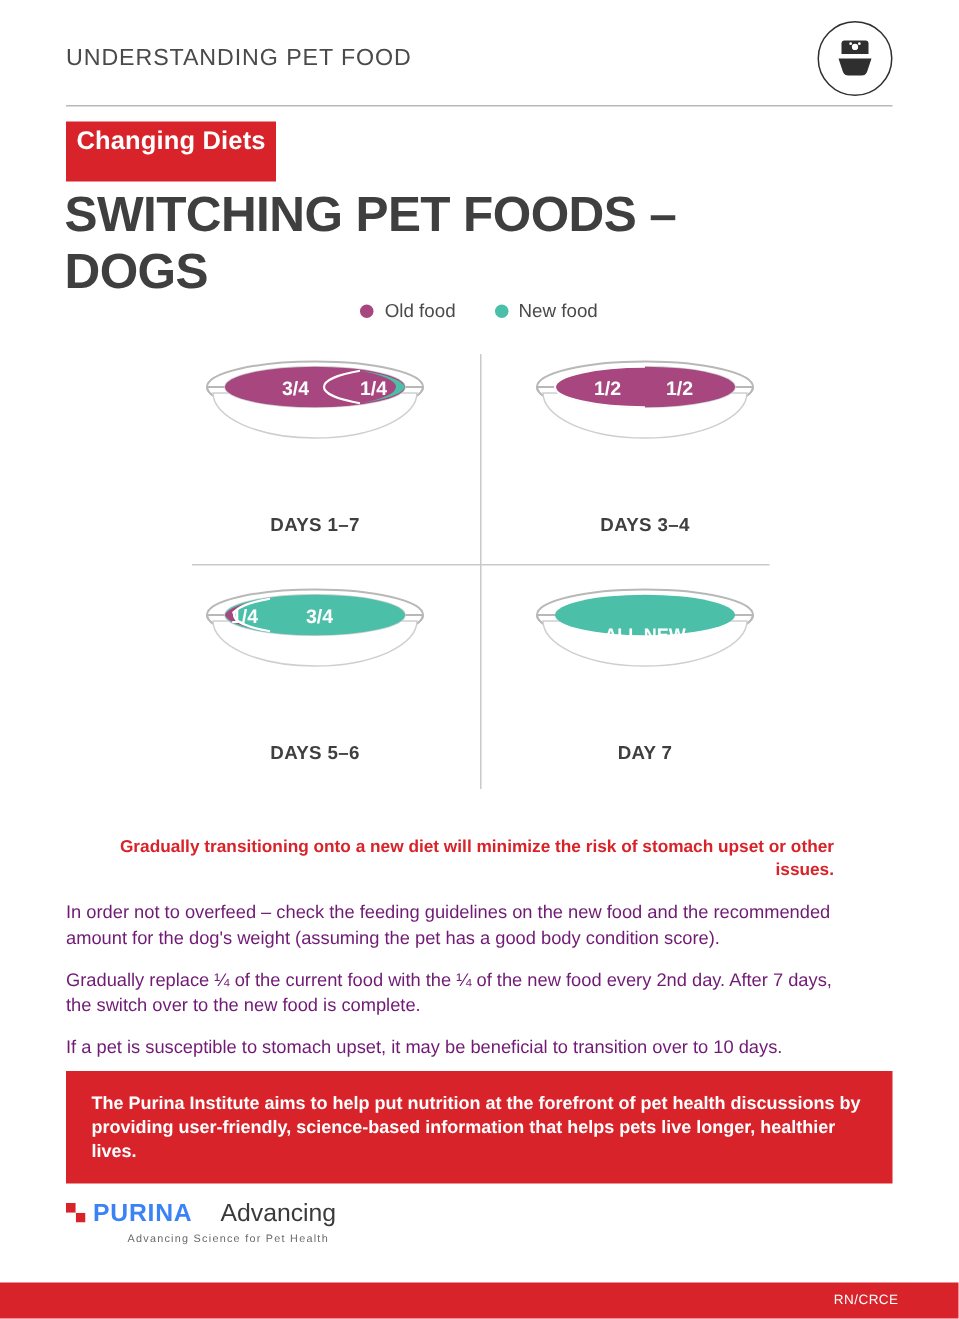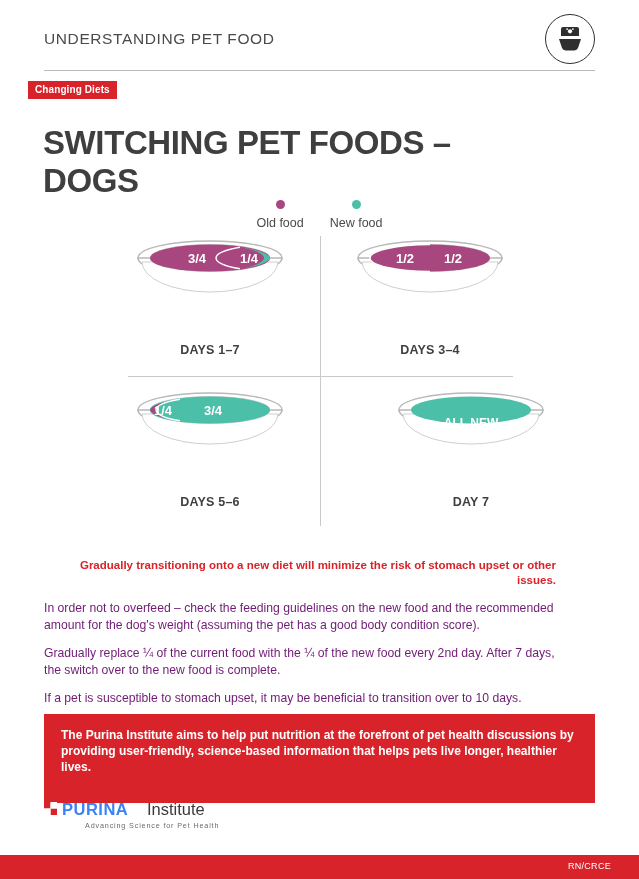--- a/index.html
+++ b/index.html
@@ -62,27 +62,27 @@
     left: 44px;
     top: 70px;
     width: 551px;
     height: 1px;
     background: #b9b9b9;
   }
 
   
   .tag {
     position: absolute;
-    left: 28px;
+    left: 44px;
     top: 81px;
     background: #d8232a;
     color: #ffffff;
-    font-size: 10px;
+    font-size: 17px;
     font-weight: 700;
-    padding: 3px 7px 4px 7px;
+    padding: 3px 7px 17px 7px;
     letter-spacing: 0.1px;
   }
 
   
   .main-title {
     position: absolute;
     left: 43px;
     top: 124px;
     font-size: 33px;
     font-weight: 700;
@@ -100,21 +100,20 @@
     justify-content: center;
     gap: 26px;
     align-items: center;
   }
   .legend-item {
     display: flex;
     align-items: center;
     gap: 7px;
     font-size: 12.5px;
     color: #4a4a4a;
-    flex-direction: column;
   }
   .legend-dot {
     width: 9px;
     height: 9px;
     border-radius: 50%;
     display: inline-block;
   }
 
   
   .grid {
@@ -141,21 +140,21 @@
     background: #c9c9c9;
   }
   .cell {
     position: absolute;
     width: 220px;
     text-align: center;
   }
   .cell-0 { left: 0;   top: 0; }
   .cell-1 { left: 220px; top: 0; }
   .cell-2 { left: 0;   top: 152px; }
-  .cell-3 { left: 220px; top: 152px; padding-left: 41px; }
+  .cell-3 { left: 220px; top: 152px; }
 
   .bowl-wrap {
     position: relative;
     width: 164px;
     height: 104px;
     margin: 0 auto;
   }
   .cell-label {
     margin-top: 7px;
     font-size: 12.5px;
@@ -213,21 +212,21 @@
     position: absolute;
     left: 44px;
     top: 714px;
     width: 551px;
     box-sizing: border-box;
     background: #d8232a;
     color: #ffffff;
     font-size: 12px;
     font-weight: 600;
     line-height: 16px;
-    padding: 13px 16px 28px 17px;
+    padding: 13px 16px 14px 17px;
   }
 
   
   .brand {
     position: absolute;
     left: 44px;
     top: 800px;
     width: 260px;
     height: 40px;
   }
@@ -268,21 +267,21 @@
   .bottom-bar {
     position: absolute;
     left: 0;
     bottom: 0;
     width: 639px;
     height: 24px;
     background: #d8232a;
   }
   .bottom-code {
     position: absolute;
-    right: 28px;
+    right: 40px;
     top: 6px;
     font-size: 9px;
     color: #ffffff;
     letter-spacing: 0.3px;
   }
 </style>
 </head>
 <body>
 
 <div class="page">
@@ -396,21 +395,21 @@
   <div class="callout">The Purina Institute aims to help put nutrition at the forefront of pet health discussions by providing user-friendly, science-based information that helps pets live longer, healthier lives.</div>
 
   <div class="brand">
     <svg class="brand-mark" viewBox="0 0 13 13">
       <rect x="0" y="0" width="6.5" height="6.5" fill="#d8232a"></rect>
       <rect x="6.5" y="6.5" width="6.5" height="6.5" fill="#d8232a"></rect>
       <rect x="6.5" y="0" width="6.5" height="6.5" fill="#ffffff"></rect>
       <rect x="0" y="6.5" width="6.5" height="6.5" fill="#ffffff"></rect>
     </svg>
     <span class="brand-purina">PURINA</span>
-    <span class="brand-institute">Institute</span>
+    <span class="brand-institute">Advancing</span>
     <span class="brand-tagline">Advancing Science for Pet Health</span>
   </div>
 
   <div class="bottom-bar">
     <span class="bottom-code">RN/CRCE</span>
   </div>
 
 </div>
 
 </body></html>

